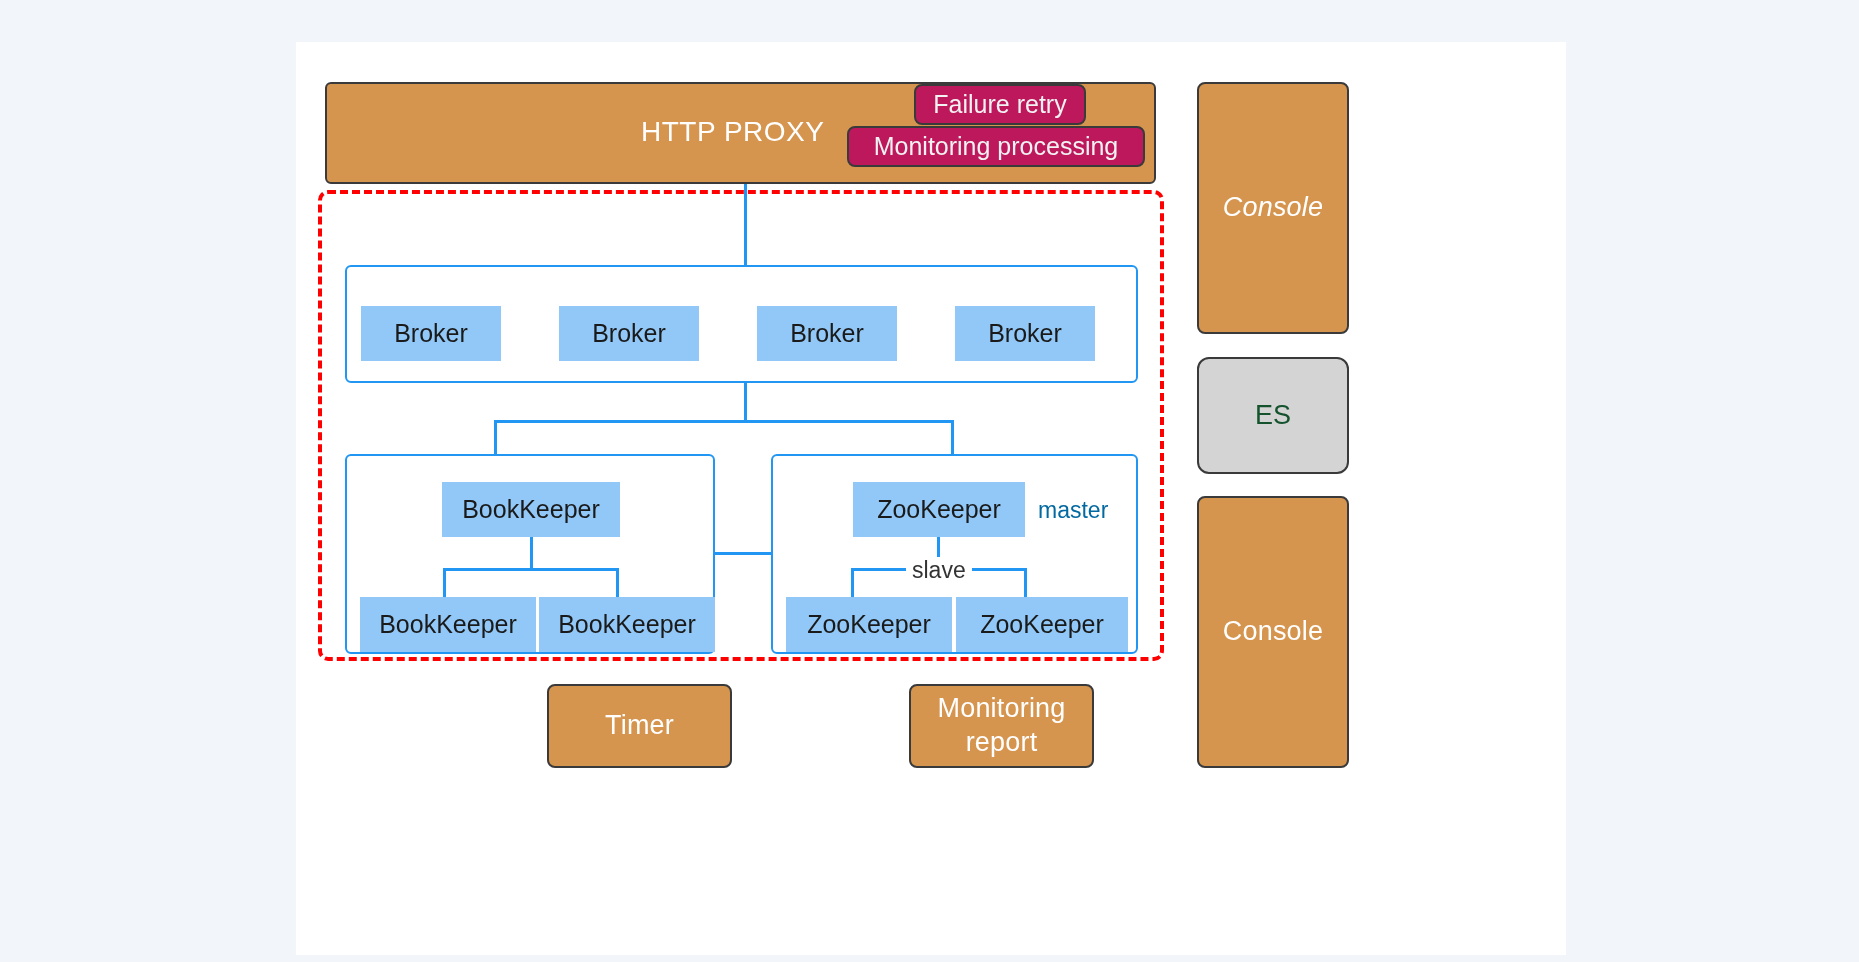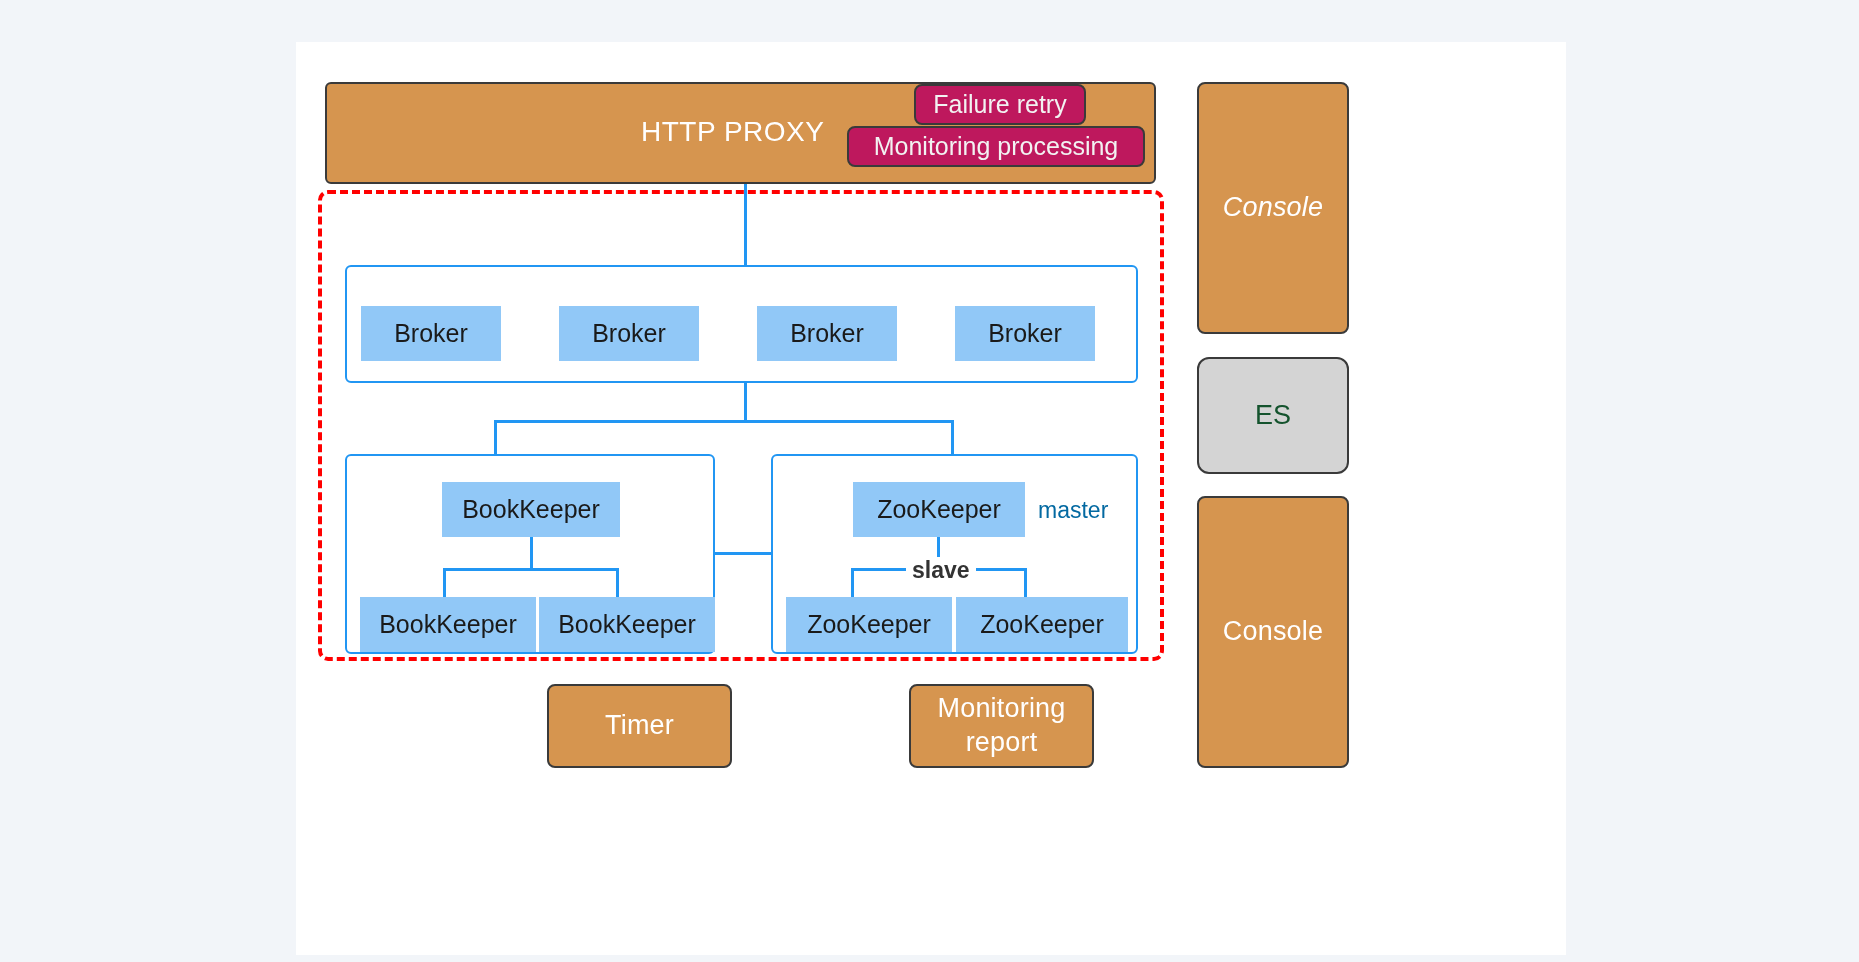--- a/index.html
+++ b/index.html
@@ -115,21 +115,20 @@
     z-index: 4;
   }
   .edge-label {
     position: absolute;
     font-size: 23px;
     color: #333333;
     background: #ffffff;
     padding: 0 6px;
     white-space: nowrap;
     z-index: 7;
-    font-weight: bold;
   }
   .plain-label {
     position: absolute;
     font-size: 23px;
     color: #0369a1;
     white-space: nowrap;
     z-index: 7;
   }
 </style>
 </head>

